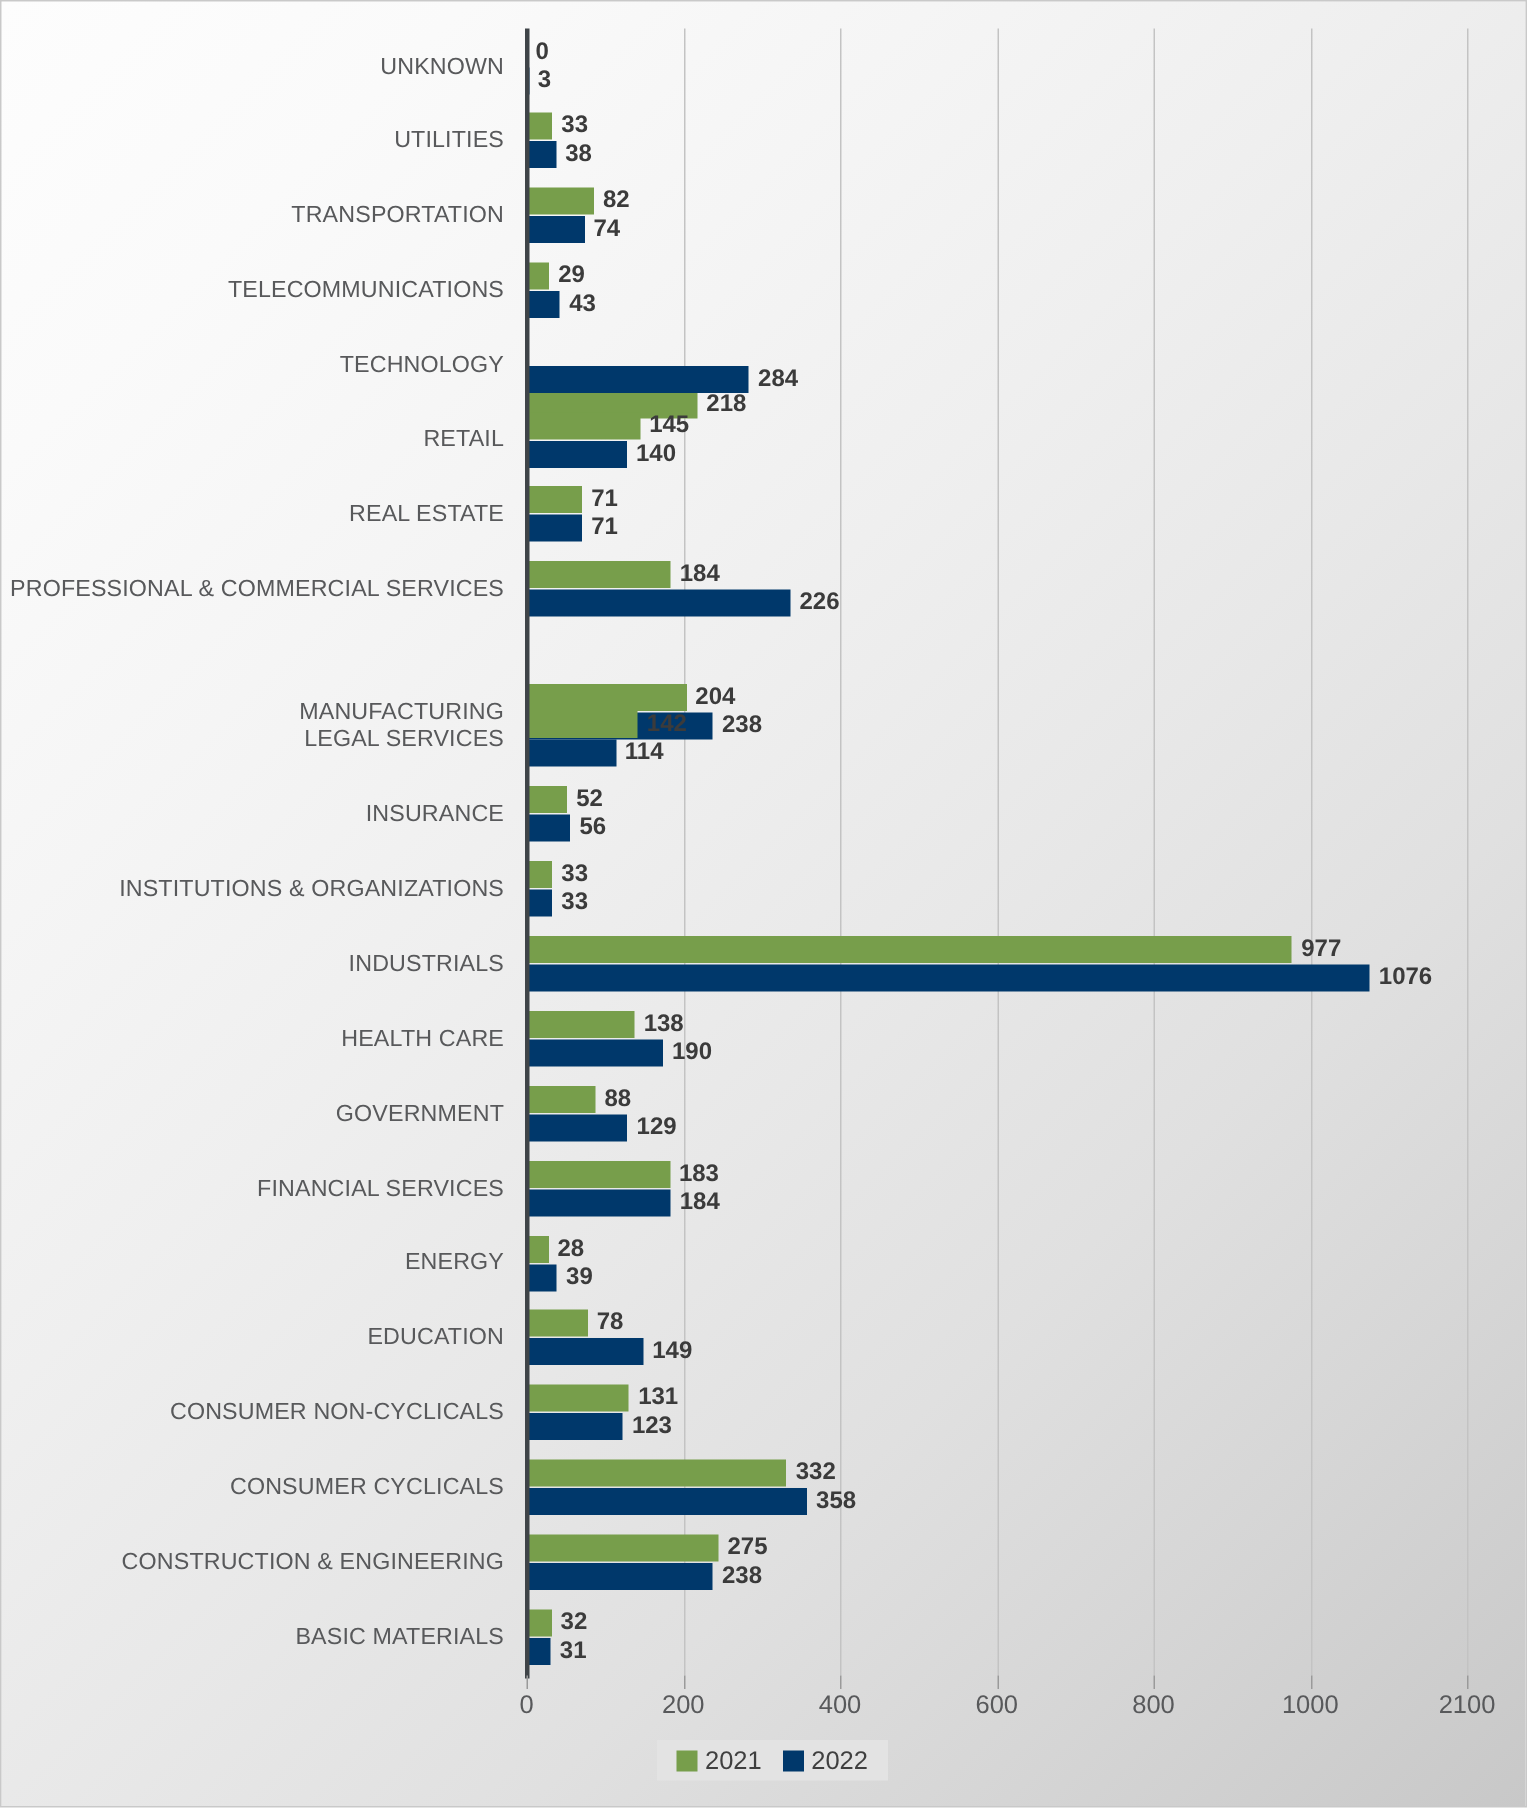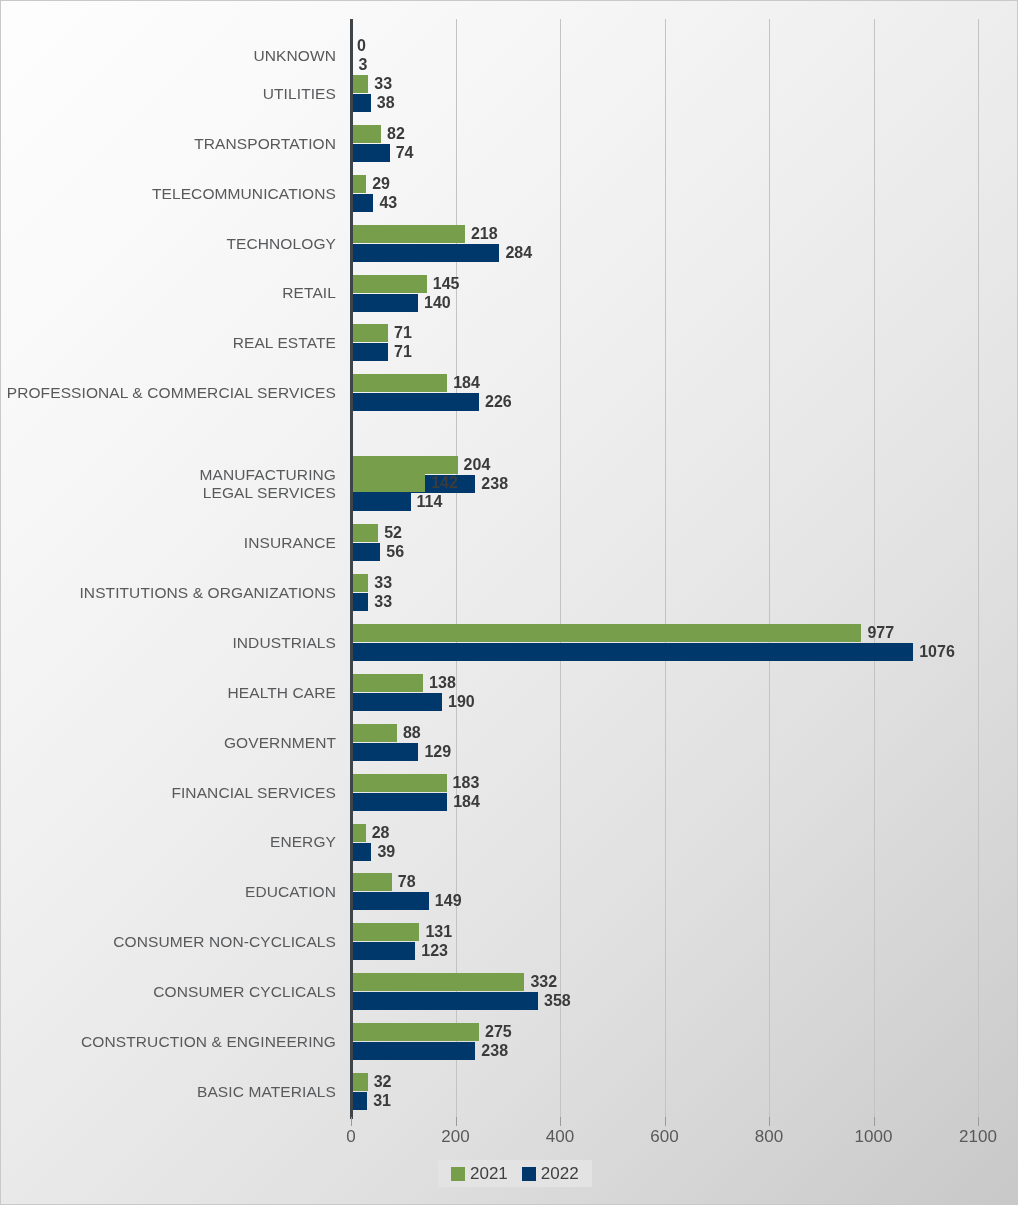--- a/index.html
+++ b/index.html
@@ -168,59 +168,59 @@
 
 <div id="chart-root">
 
   <div id="plot">
       <div class="gridline" style="left: 104.5px;"></div>
       <div class="gridline" style="left: 209px;"></div>
       <div class="gridline" style="left: 313.5px;"></div>
       <div class="gridline" style="left: 418px;"></div>
       <div class="gridline" style="left: 522.5px;"></div>
       <div class="gridline" style="left: 627px;"></div>
-      <div class="row" style="top: 12px; height: 49.9091px;">
+      <div class="row" style="top: 1px; height: 49.9091px;">
         <div class="cat-label">UNKNOWN</div>
         <div class="bar y2021" style="width: 0px; background: rgb(119, 158, 75);">
           <span class="val">0</span>
         </div>
         <div class="bar y2022" style="width: 1.5675px; background: rgb(0, 56, 107);">
           <span class="val">3</span>
         </div>
       </div>
       <div class="row" style="top: 49.9091px; height: 49.9091px;">
         <div class="cat-label">UTILITIES</div>
         <div class="bar y2021" style="width: 17.2425px; background: rgb(119, 158, 75);">
           <span class="val">33</span>
         </div>
         <div class="bar y2022" style="width: 19.855px; background: rgb(0, 56, 107);">
           <span class="val">38</span>
         </div>
       </div>
       <div class="row" style="top: 99.8182px; height: 49.9091px;">
         <div class="cat-label">TRANSPORTATION</div>
-        <div class="bar y2021" style="width: 30px; background: rgb(119, 158, 75);">
+        <div class="bar y2021" style="width: 30px; background: rgb(119, 158, 75); padding-left: 15px;">
           <span class="val">82</span>
         </div>
         <div class="bar y2022" style="width: 38.665px; background: rgb(0, 56, 107);">
           <span class="val">74</span>
         </div>
       </div>
       <div class="row" style="top: 149.727px; height: 49.9091px;">
         <div class="cat-label">TELECOMMUNICATIONS</div>
         <div class="bar y2021" style="width: 15.1525px; background: rgb(119, 158, 75);">
           <span class="val">29</span>
         </div>
         <div class="bar y2022" style="width: 22.4675px; background: rgb(0, 56, 107);">
           <span class="val">43</span>
         </div>
       </div>
       <div class="row" style="top: 199.636px; height: 49.9091px;">
         <div class="cat-label">TECHNOLOGY</div>
-        <div class="bar y2021" style="width: 113.905px; background: rgb(119, 158, 75);">
+        <div class="bar y2021" style="width: 113.905px; background: rgb(119, 158, 75); margin-top: 36px;">
           <span class="val">218</span>
         </div>
         <div class="bar y2022" style="width: 148.39px; background: rgb(0, 56, 107);">
           <span class="val">284</span>
         </div>
       </div>
       <div class="row" style="top: 249.545px; height: 49.9091px;">
         <div class="cat-label">RETAIL</div>
         <div class="bar y2021" style="width: 75.7625px; background: rgb(119, 158, 75);">
           <span class="val">145</span>
@@ -236,21 +236,21 @@
         </div>
         <div class="bar y2022" style="width: 37.0975px; background: rgb(0, 56, 107);">
           <span class="val">71</span>
         </div>
       </div>
       <div class="row" style="top: 349.364px; height: 49.9091px;">
         <div class="cat-label">PROFESSIONAL &amp; COMMERCIAL SERVICES</div>
         <div class="bar y2021" style="width: 96.14px; background: rgb(119, 158, 75);">
           <span class="val">184</span>
         </div>
-        <div class="bar y2022" style="width: 128px; background: rgb(0, 56, 107);">
+        <div class="bar y2022" style="width: 128px; background: rgb(0, 56, 107); padding-left: 48px;">
           <span class="val">226</span>
         </div>
       </div>
       <div class="row" style="top: 399.273px; height: 49.9091px; margin-top: 32px;">
         <div class="cat-label">MANUFACTURING</div>
         <div class="bar y2021" style="width: 106.59px; background: rgb(119, 158, 75);">
           <span class="val">204</span>
         </div>
         <div class="bar y2022" style="width: 124.355px; background: rgb(0, 56, 107);">
           <span class="val">238</span>

